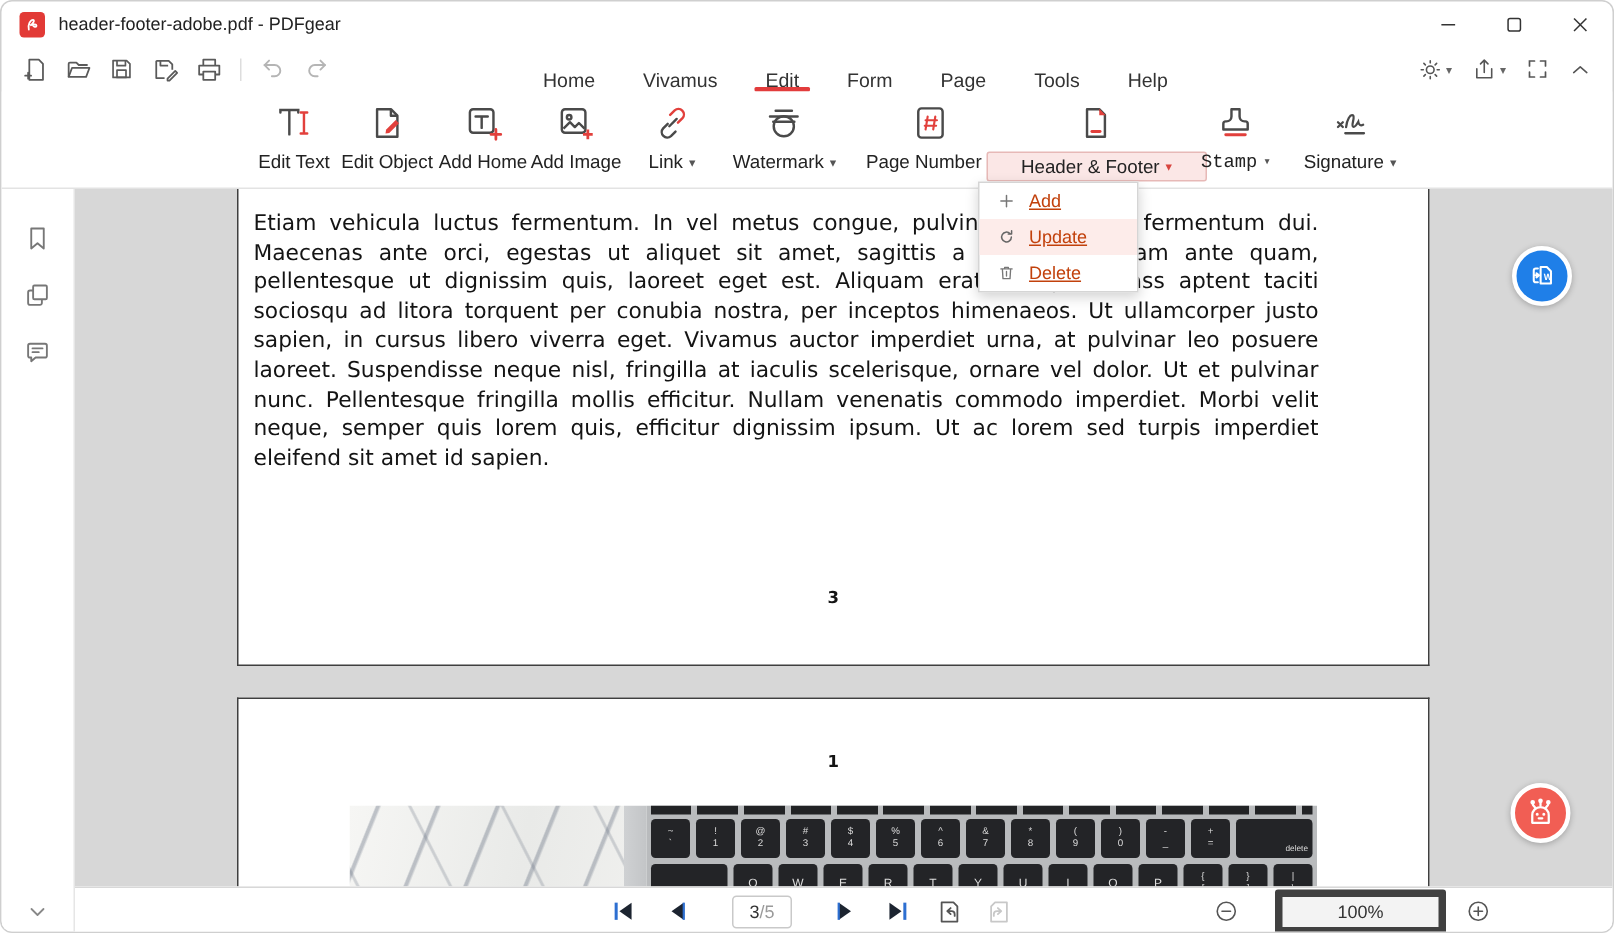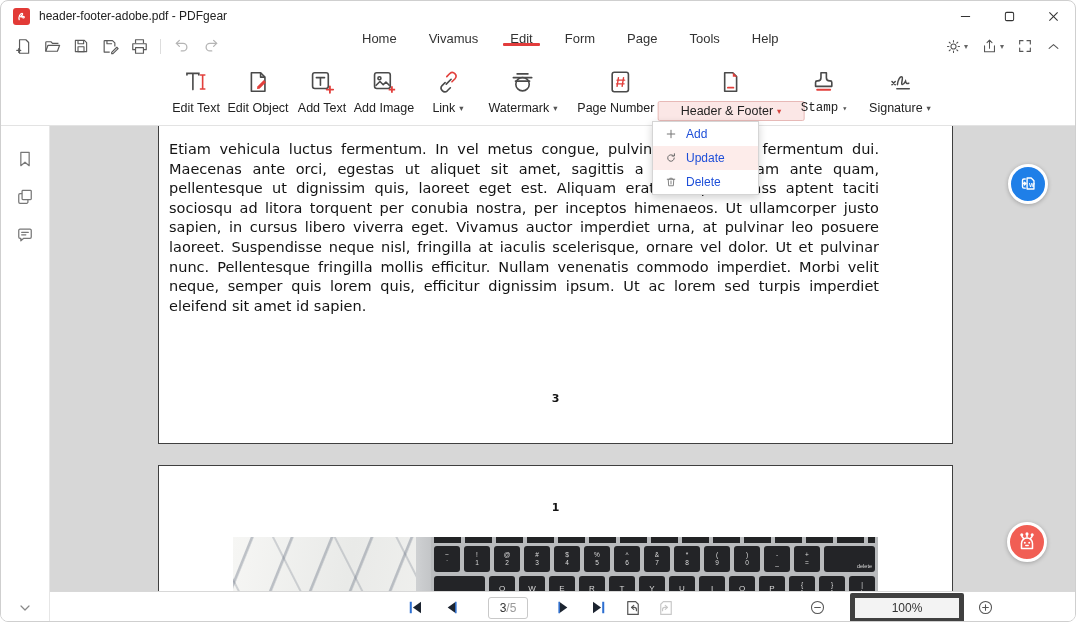--- a/index.html
+++ b/index.html
@@ -10,21 +10,21 @@
   .titlebar{position:absolute;left:0;top:0;right:0;height:30px;display:flex;align-items:center;padding-left:12px;}
   .app-logo{width:17px;height:17px;border-radius:3px;background:#e23a36;display:flex;align-items:center;justify-content:center;margin-right:9px;}
   .title-text{font-size:12px;color:#222;}
   .win-controls{position:absolute;right:0;top:0;height:30px;display:flex;}
   .win-btn{width:44px;height:30px;display:flex;align-items:center;justify-content:center;}
   
   .menubar{position:absolute;left:0;top:30px;right:0;height:30px;}
   .quick-access{position:absolute;left:12px;top:0;height:30px;display:flex;align-items:center;gap:9px;}
   .qa-btn{width:20px;height:20px;display:flex;align-items:center;justify-content:center;}
   .qa-sep{width:1px;height:15px;background:#ddd;margin:0 2px;}
-  .tabs{position:absolute;left:352px;top:0;height:30px;display:flex;align-items:flex-start;gap:14px;}
+  .tabs{position:absolute;left:352px;top:0;height:30px;display:flex;align-items:flex-end;gap:14px;}
   .tab{display:flex;align-items:center;padding:0 9px;font-size:13px;color:#333;position:relative;}
   .tab.active::after{content:"";position:absolute;left:2px;right:2px;bottom:0;height:3px;background:#e23c3c;border-radius:1px;}
   .menu-right{position:absolute;right:14px;top:0;height:30px;display:flex;align-items:center;gap:13px;}
   .mr-btn{display:flex;align-items:center;gap:2px;}
   .caret-sm{font-size:8px;color:#666;}
   
   .toolbar{position:absolute;left:0;top:60px;right:0;height:64px;border-bottom:1px solid #e3e3e3;background:#fff;}
   .tool{position:absolute;top:8px;transform:translateX(-50%);display:flex;flex-direction:column;align-items:center;margin-left:24px;}
   .tool-label{margin-top:6px;display:flex;align-items:center;gap:4px;font-size:12.5px;color:#222;white-space:nowrap;}
   .tool-caret{font-size:8.5px;color:#555;}
@@ -54,21 +54,21 @@
   .kb-row{display:flex;gap:4px;}
   .kb-row + .kb-row{margin-top:4px;}
   .kb-key{flex:0 0 26px;height:26px;background:#232427;border-radius:3px;color:#dcdcdc;
     display:flex;flex-direction:column;align-items:center;justify-content:center;font-size:6.5px;line-height:1.3;box-sizing:border-box;}
   .kb-key.wide{flex:1 1 46px;}
   .kb-del{align-self:flex-end;margin-top:auto;padding:0 3px 2px 0;font-size:5.5px;}
   .kb-letter{font-size:8px;}
   
   .dropdown{position:absolute;left:651px;top:120px;width:105px;background:#fff;border:1px solid #d5d5d5;
     box-shadow:0 3px 8px rgba(0,0,0,.18);z-index:30;}
-  .dd-item{height:24px;display:flex;align-items:center;font-size:12px;color:#1d4ed8;}
+  .dd-item{height:24px;display:flex;align-items:center;font-size:12px;color:#c2410c;text-decoration:underline;}
   .dd-item.hl{background:#fdecea;}
   .dd-icon{width:14px;margin:0 8px 0 11px;display:flex;align-items:center;justify-content:center;}
   
   .fab{position:absolute;width:40px;height:40px;border-radius:50%;display:flex;align-items:center;justify-content:center;
     border:3px solid #fff;box-sizing:border-box;box-shadow:0 1px 4px rgba(0,0,0,.25);z-index:20;}
   .fab-blue{left:1007px;top:163px;background:#1f7fe8;}
   .fab-red{left:1006px;top:521px;background:#f15e54;}
   
   .statusbar{position:absolute;left:49px;right:0;top:590px;height:31px;background:#fff;border-top:1px solid #d8d8d8;z-index:5;}
   .sb-abs{position:absolute;top:0;height:31px;display:flex;align-items:center;}
@@ -235,21 +235,21 @@
         </span>
     </div>
 
     <div class="tool" style="left:297px;">
       <svg width="26" height="26" viewBox="0 0 24 24" fill="none" stroke="#4a4a4a" stroke-width="1.5" stroke-linecap="round">
         <rect x="3.5" y="3.5" width="14.5" height="14.5" rx="2"></rect>
         <path d="M7 8 h7.5 M10.75 8 v7"></path>
         <path d="M16.5 19 h6 M19.5 16 v6" stroke="#e2403c" stroke-width="1.7"></path>
       </svg>
       <span class="tool-label">
-          <span>Add Text</span>
+          <span>Add Home</span>
         </span>
     </div>
 
     <div class="tool" style="left:359px;">
       <svg width="26" height="26" viewBox="0 0 24 24" fill="none" stroke="#4a4a4a" stroke-width="1.5" stroke-linejoin="round">
         <rect x="3.5" y="3.5" width="14.5" height="14.5" rx="2"></rect>
         <circle cx="8" cy="8.5" r="1.4"></circle>
           <path d="M4.5 15.5 l4-4 3 3 2.5-2.5 3.5 3.5"></path>
         <path d="M16.5 19 h6 M19.5 16 v6" stroke="#e2403c" stroke-width="1.7"></path>
       </svg>

